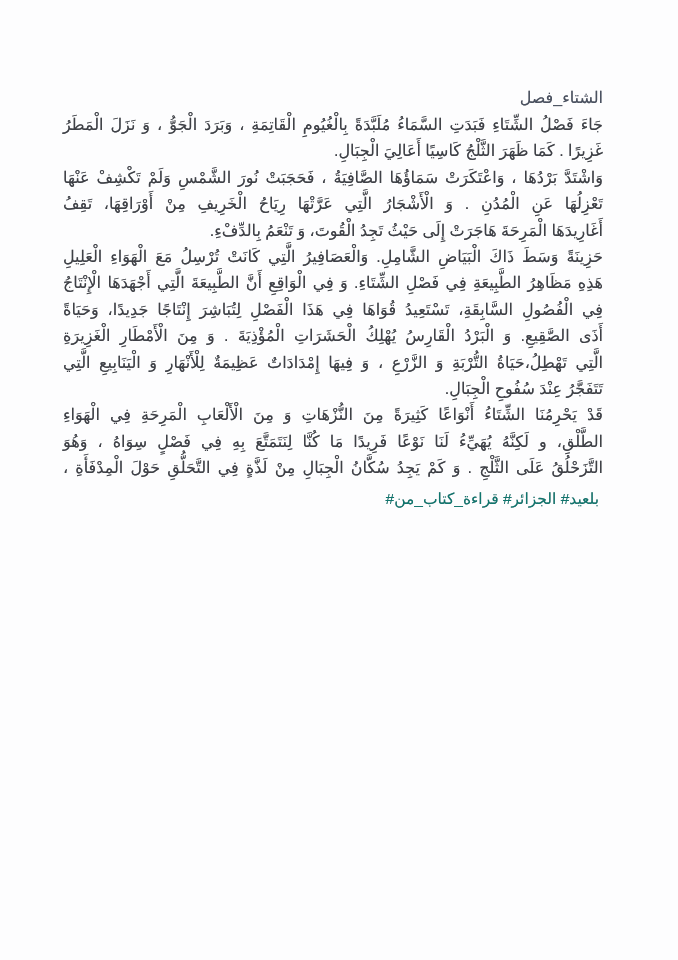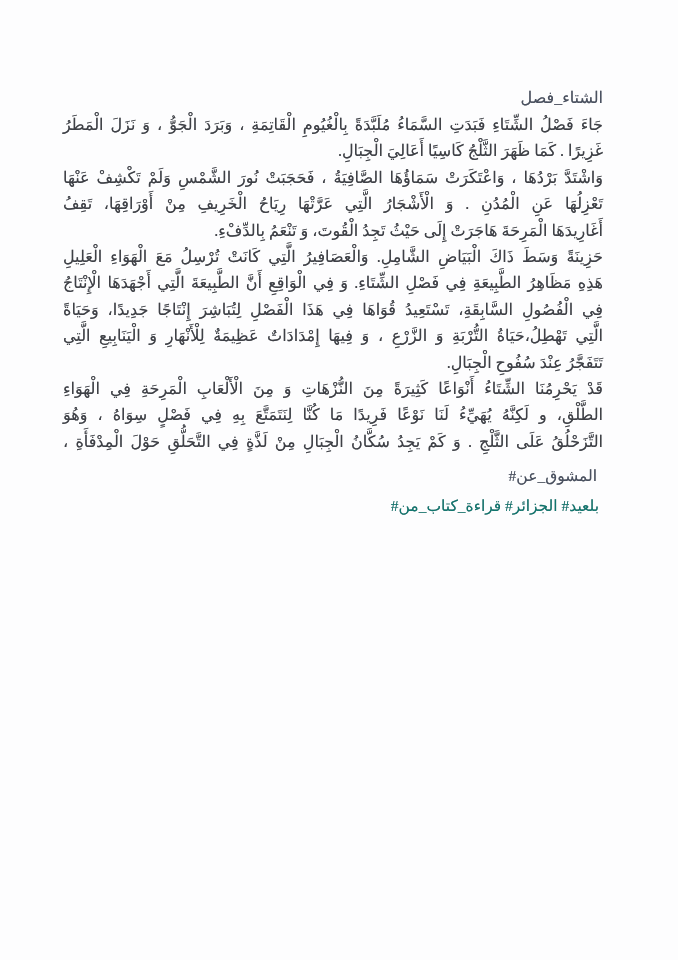--- a/index.html
+++ b/index.html
@@ -1,20 +1,20 @@
 <!DOCTYPE html>
 <html lang="ar"><head>
 <meta charset="utf-8">
 <style>
   html,body{margin:0;padding:0;background:#ffffff;}
   .page{
     position:relative;
     width:678px;height:960px;
     background:#fdfdfe;
-    font-family:Liberation Serif, serif;
+    font-family:Liberation Sans, sans-serif;
     overflow:hidden;
   }
   .text-block{
     position:absolute;
     top:84px;left:63px;right:75px;
     text-shadow:0 0 0.6px rgba(70,72,80,.55);
   }
   .titleline{
     direction:ltr;
     text-align:right;
@@ -49,24 +49,24 @@
     <div class="titleline" id="titleLine" style="color: rgb(74, 81, 96);"><bdi>فصل</bdi><bdi>_</bdi><bdi>الشتاء</bdi></div>
     <div id="bodyLines">
         <div class="line j">جَاءَ فَصْلُ الشِّتَاءِ فَبَدَتِ السَّمَاءُ مُلَبَّدَةً بِالْغُيُومِ الْقَاتِمَةِ ، وَبَرَدَ الْجَوُّ ، وَ نَزَلَ الْمَطَرُ</div>
         <div class="line">غَزِيرًا . كَمَا ظَهَرَ الثَّلْجُ كَاسِيًا أَعَالِيَ الْجِبَالِ.</div>
         <div class="line j">وَاشْتَدَّ بَرْدُهَا ، وَاعْتَكَرَتْ سَمَاؤُهَا الصَّافِيَةُ ، فَحَجَبَتْ نُورَ الشَّمْسِ وَلَمْ تَكْشِفْ عَنْهَا</div>
         <div class="line j">تَعْزِلُهَا عَنِ الْمُدُنِ . وَ الْأَشْجَارُ الَّتِي عَرَّتْهَا رِيَاحُ الْخَرِيفِ مِنْ أَوْرَاقِهَا، تَقِفُ</div>
         <div class="line">أَغَارِيدَهَا الْمَرِحَةَ هَاجَرَتْ إِلَى حَيْثُ تَجِدُ الْقُوتَ، وَ تَنْعَمُ بِالدِّفْءِ.</div>
         <div class="line j">حَزِينَةً وَسَطَ ذَاكَ الْبَيَاضِ الشَّامِلِ. وَالْعَصَافِيرُ الَّتِي كَانَتْ تُرْسِلُ مَعَ الْهَوَاءِ الْعَلِيلِ</div>
         <div class="line j">هَذِهِ مَظَاهِرُ الطَّبِيعَةِ فِي فَصْلِ الشِّتَاءِ. وَ فِي الْوَاقِعِ أَنَّ الطَّبِيعَةَ الَّتِي أَجْهَدَهَا الْإِنْتَاجُ</div>
         <div class="line j">فِي الْفُصُولِ السَّابِقَةِ، تَسْتَعِيدُ قُوَاهَا فِي هَذَا الْفَصْلِ لِتُبَاشِرَ إِنْتَاجًا جَدِيدًا، وَحَيَاةً</div>
+        <div class="line j">أَذَى الصَّقِيعِ. وَ الْبَرْدُ الْقَارِسُ يُهْلِكُ الْحَشَرَاتِ الْمُؤْذِيَةَ . وَ مِنَ الْأَمْطَارِ الْغَزِيرَةِ</div>
         <div class="line j">الَّتِي تَهْطِلُ،حَيَاةُ التُّرْبَةِ وَ الزَّرْعِ ، وَ فِيهَا إِمْدَادَاتٌ عَظِيمَةٌ لِلْأَنْهَارِ وَ الْيَنَابِيعِ الَّتِي</div>
         <div class="line">تَتَفَجَّرُ عِنْدَ سُفُوحِ الْجِبَالِ.</div>
         <div class="line j">قَدْ يَحْرِمُنَا الشِّتَاءُ أَنْوَاعًا كَثِيرَةً مِنَ النُّزْهَاتِ وَ مِنَ الْأَلْعَابِ الْمَرِحَةِ فِي الْهَوَاءِ</div>
         <div class="line j">الطَّلْقِ، و لَكِنَّهُ يُهَيِّءُ لَنَا نَوْعًا فَرِيدًا مَا كُنَّا لِنَتَمَتَّعَ بِهِ فِي فَصْلٍ سِوَاهُ ، وَهُوَ</div>
         <div class="line j">التَّزَحْلُقُ عَلَى الثَّلْجِ . وَ كَمْ يَجِدُ سُكَّانُ الْجِبَالِ مِنْ لَذَّةٍ فِي التَّحَلُّقِ حَوْلَ الْمِدْفَأَةِ ،</div>
       </div>
     <div id="hashLines">
-        <div class="hashline" style="margin-top: 8px; margin-right: 6px; color: rgb(74, 81, 96);"><bdi>#</bdi><bdi>عن</bdi><bdi>_</bdi><bdi>المشوق</bdi></div>
         <div class="hashline" style="margin-top: 4px; margin-right: 4px; color: #0f766e;"><bdi>#</bdi><bdi>من</bdi><bdi>_</bdi><bdi>كتاب</bdi><bdi>_</bdi><bdi>قراءة</bdi><bdi>&nbsp;</bdi><bdi>#</bdi><bdi>الجزائر</bdi><bdi>&nbsp;</bdi><bdi>#</bdi><bdi>بلعيد</bdi></div>
       </div>
   </div>
 </div>
 
 </body></html>

